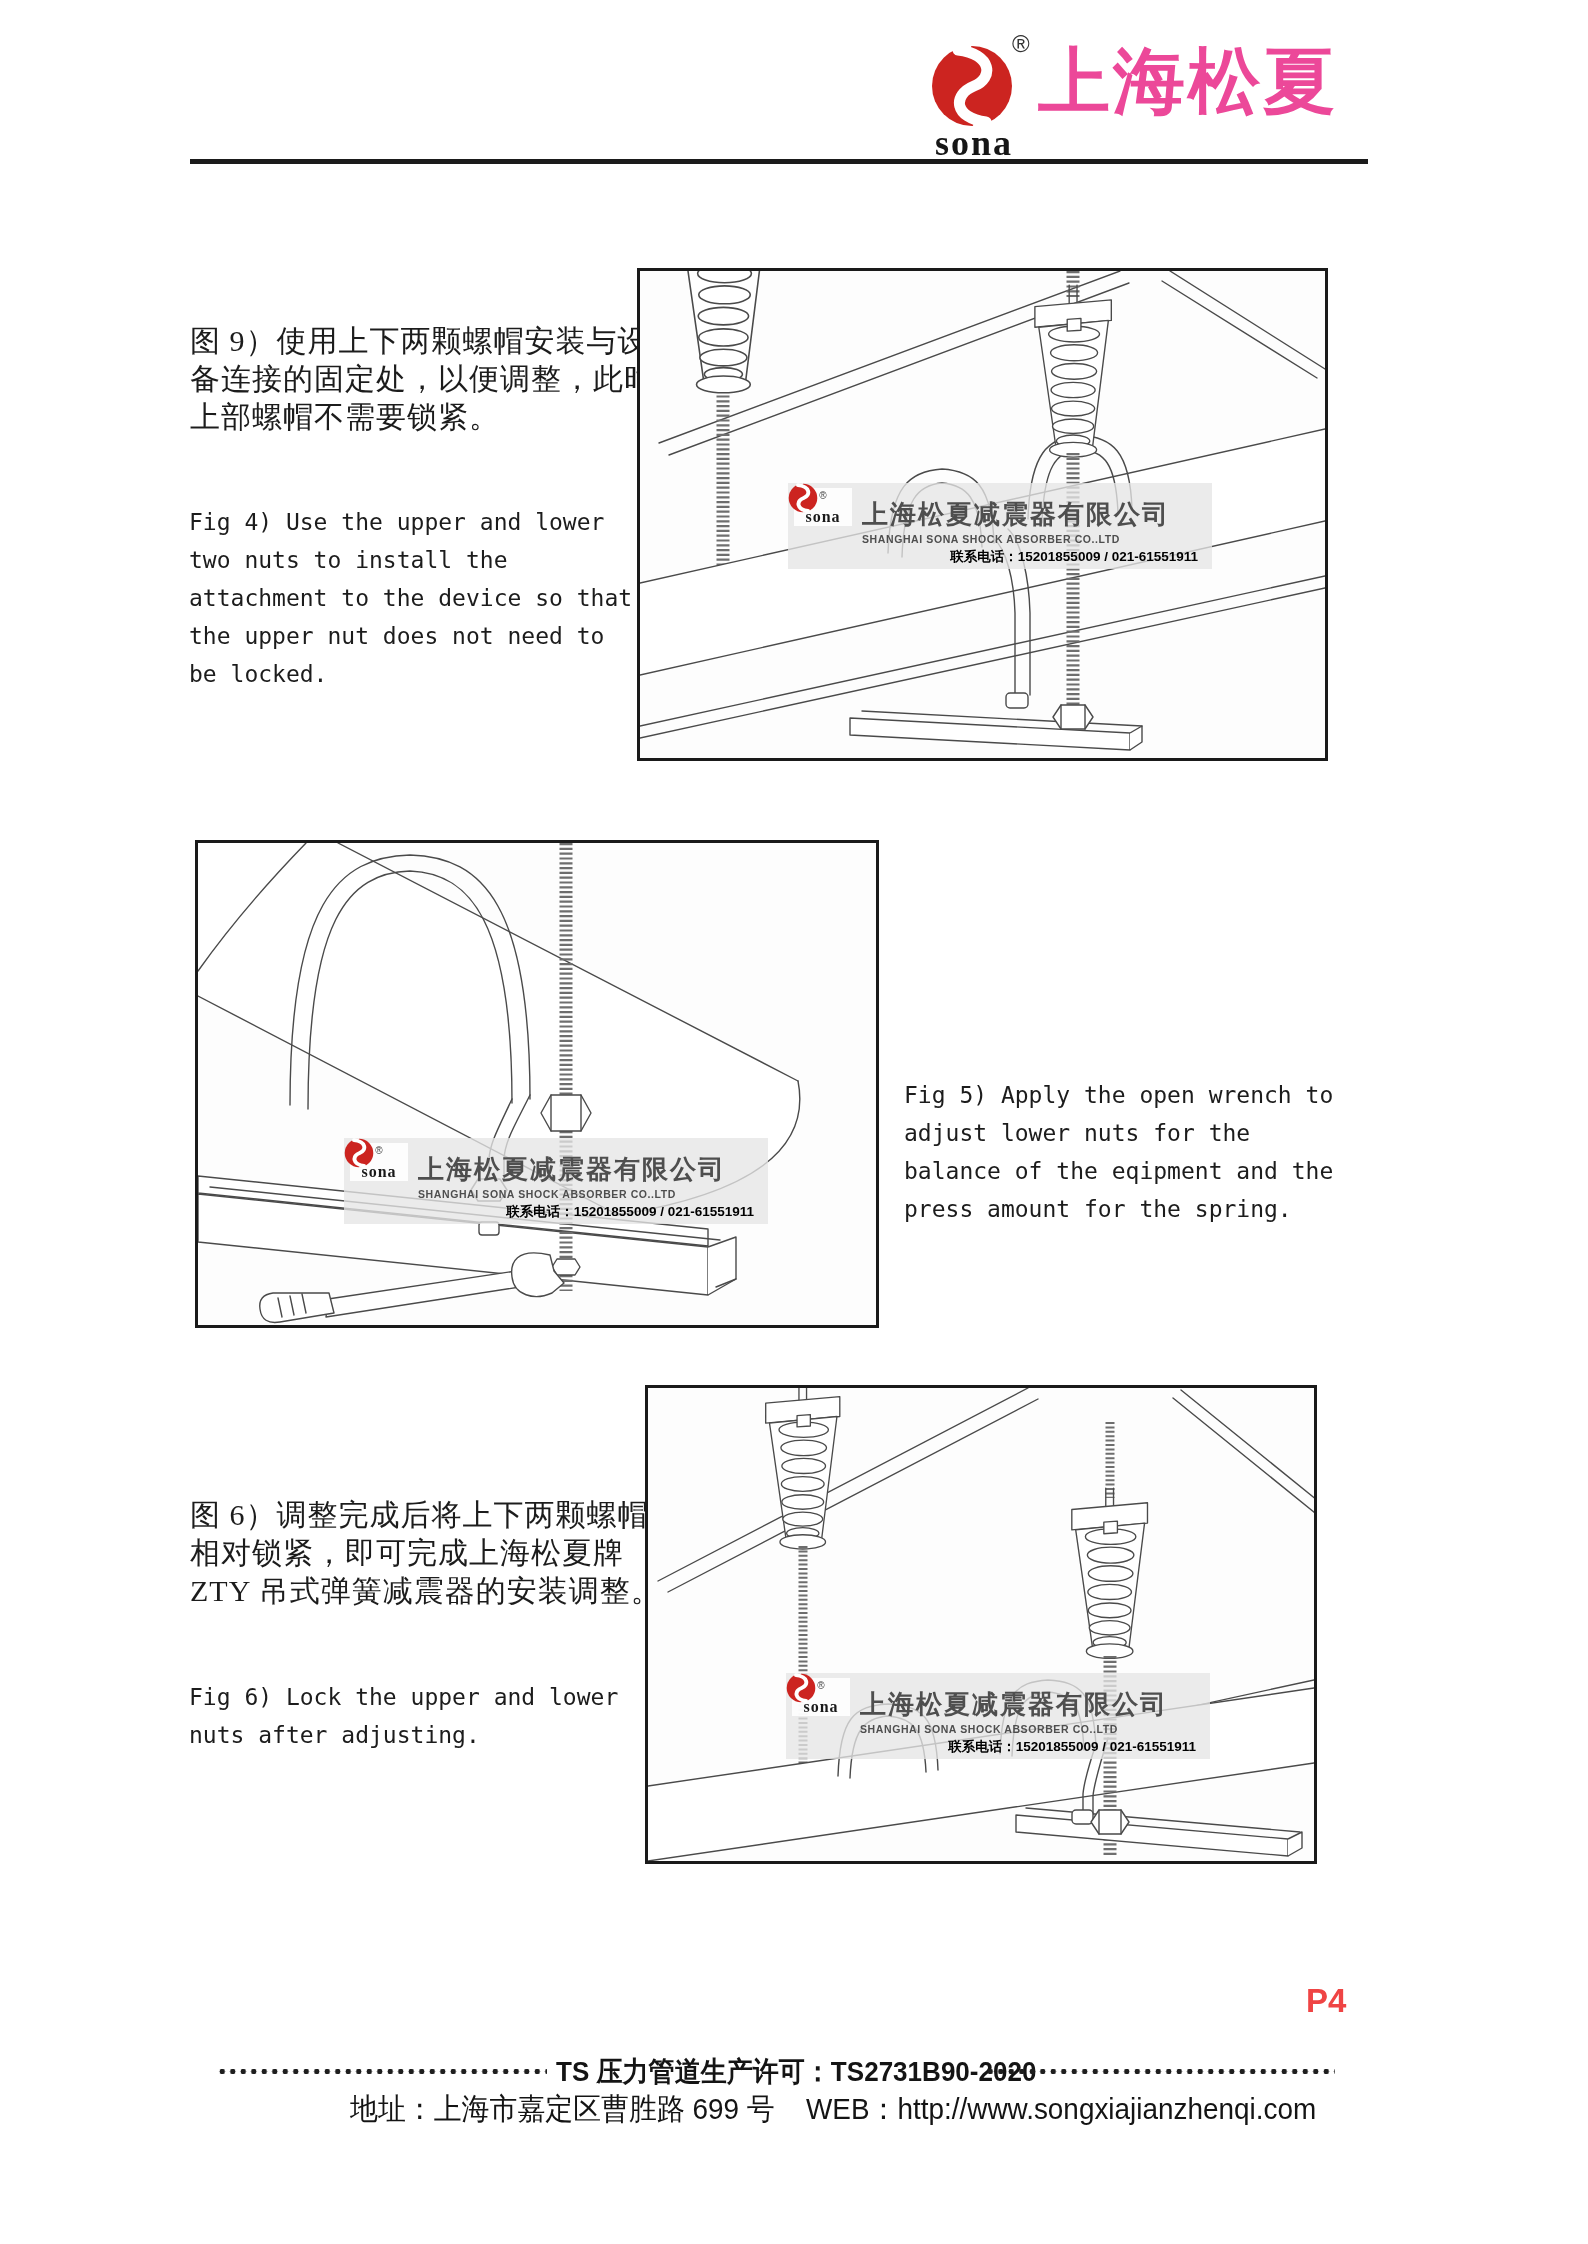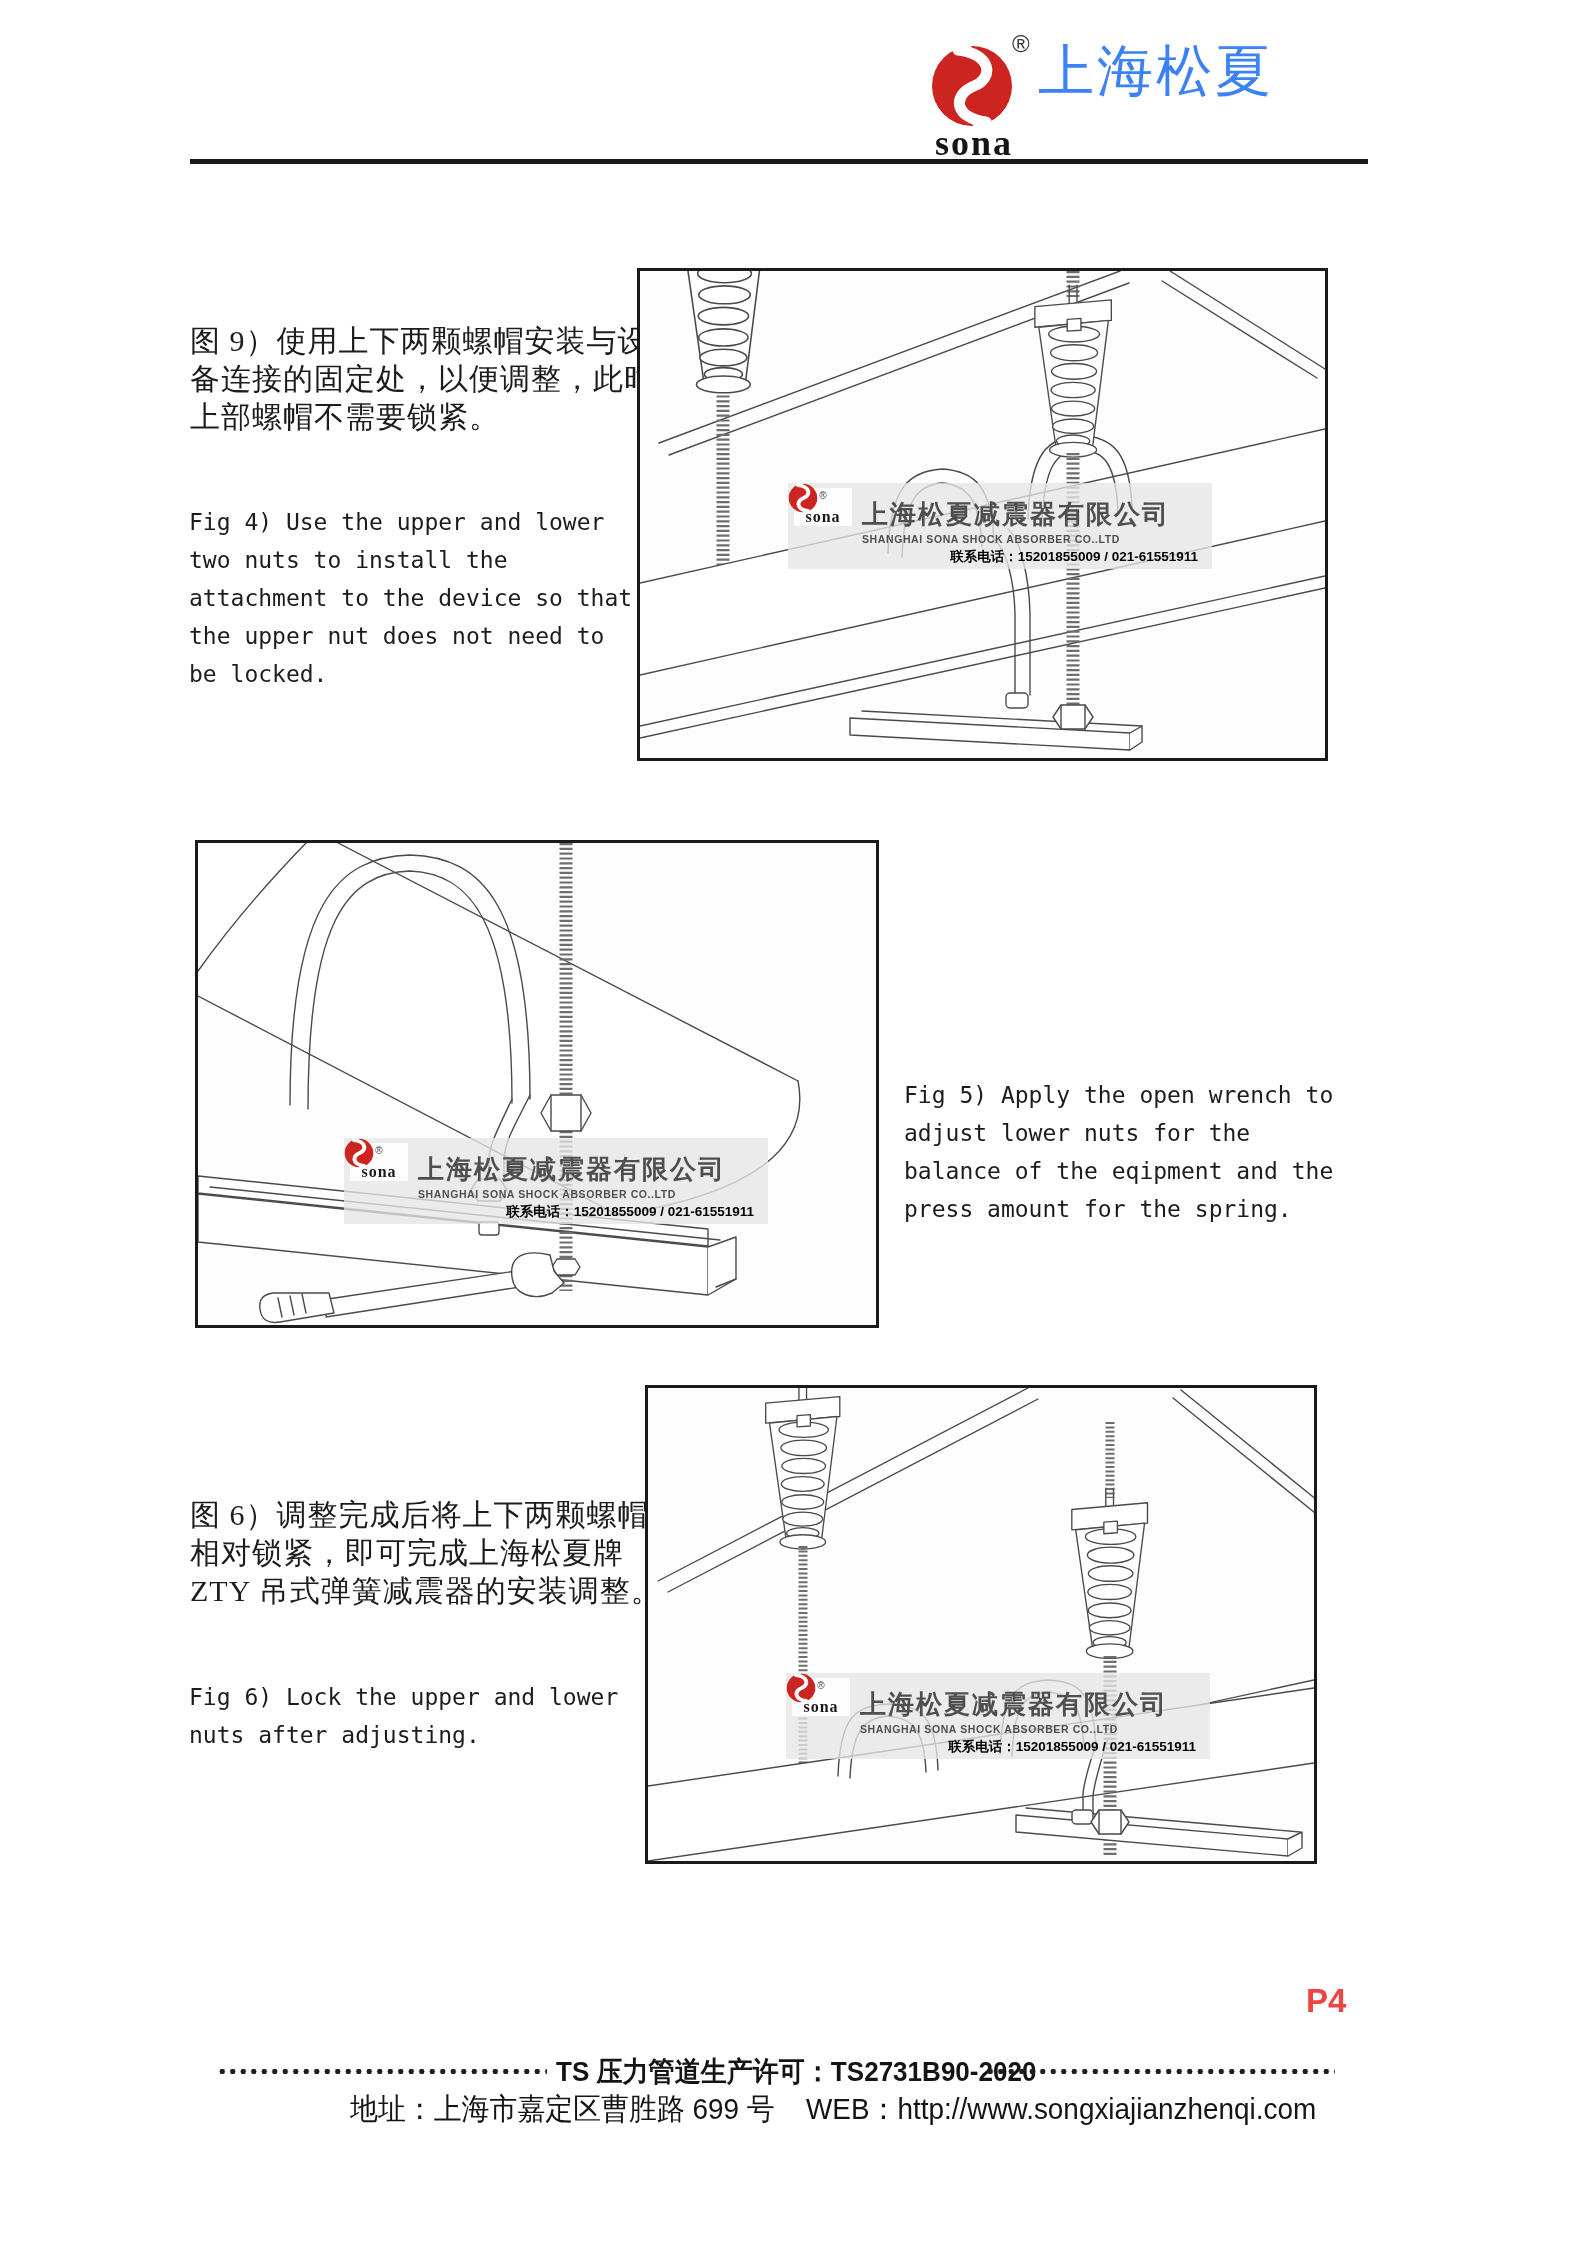--- a/index.html
+++ b/index.html
@@ -4,21 +4,21 @@
 <style>
   html,body{margin:0;padding:0;background:#9a9a9a;}
   .page{position:relative;width:1588px;height:2244px;background:#ffffff;margin:0 auto;
         font-family:"Liberation Sans",sans-serif;overflow:hidden;}
   
   .logo-group{position:absolute;left:928px;top:30px;width:95px;height:132px;}
   .logo-ball{position:absolute;left:2px;top:14px;}
   .logo-reg{position:absolute;left:84px;top:0px;font-size:24px;color:#333;font-family:"Liberation Sans",sans-serif;}
   .logo-word{position:absolute;left:0;top:92px;width:92px;text-align:center;
              font-family:"Liberation Serif",serif;font-weight:700;font-size:36px;color:#161616;letter-spacing:2px;}
-  .brand{position:absolute;left:1038px;top:34px;font-size:56px;font-weight:400;color:#3b82f6;
+  .brand{position:absolute;left:1038px;top:34px;font-size:72px;font-weight:700;color:#ec4899;
          letter-spacing:3px;font-family:"Liberation Sans",sans-serif;white-space:nowrap;}
   .header-rule{position:absolute;left:190px;top:159px;width:1178px;height:5px;background:#1b1b1b;}
   
   .zh-p{position:absolute;font-family:"Liberation Serif",serif;font-size:30px;line-height:38px;
         color:#1c1c1c;white-space:pre-line;letter-spacing:1px;width:480px;}
   .en-p{position:absolute;font-family:"DejaVu Sans Mono","Liberation Mono",monospace;font-size:23px;
         line-height:38px;color:#1c1c1c;white-space:pre-line;width:480px;margin-top:35px;}
   
   .fig{position:absolute;border:3px solid #1a1a1a;background:#fdfdfd;}
   .fig svg{position:absolute;left:0;top:0;}

